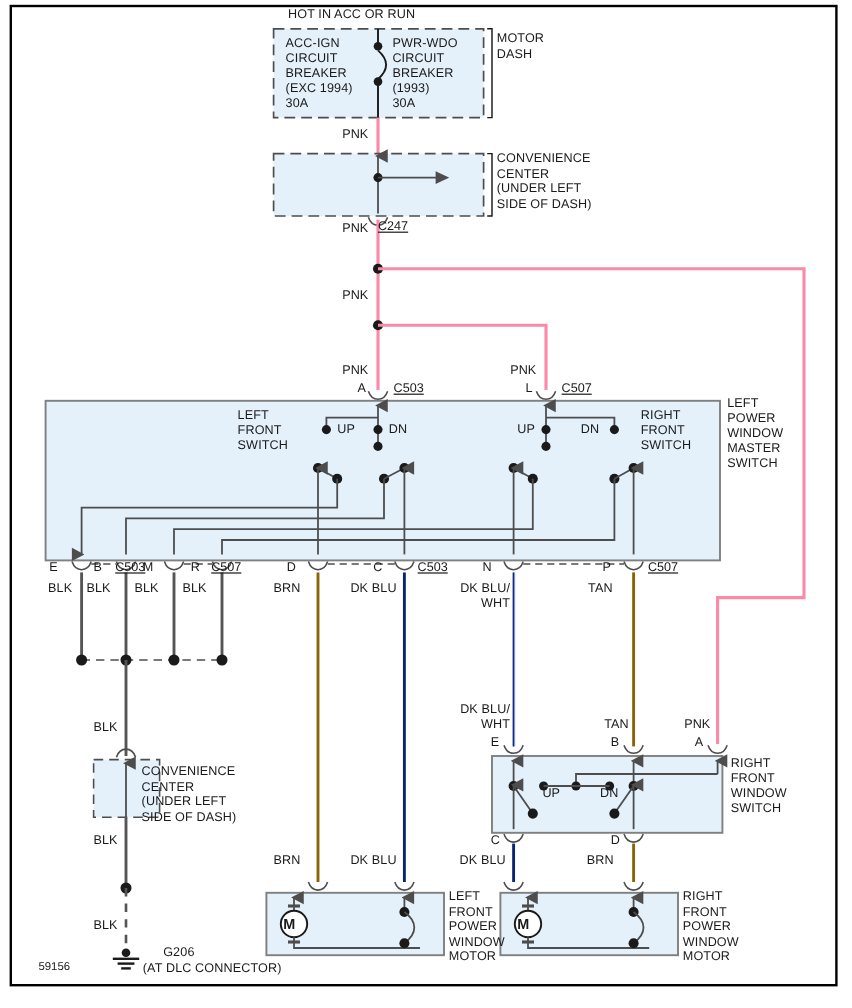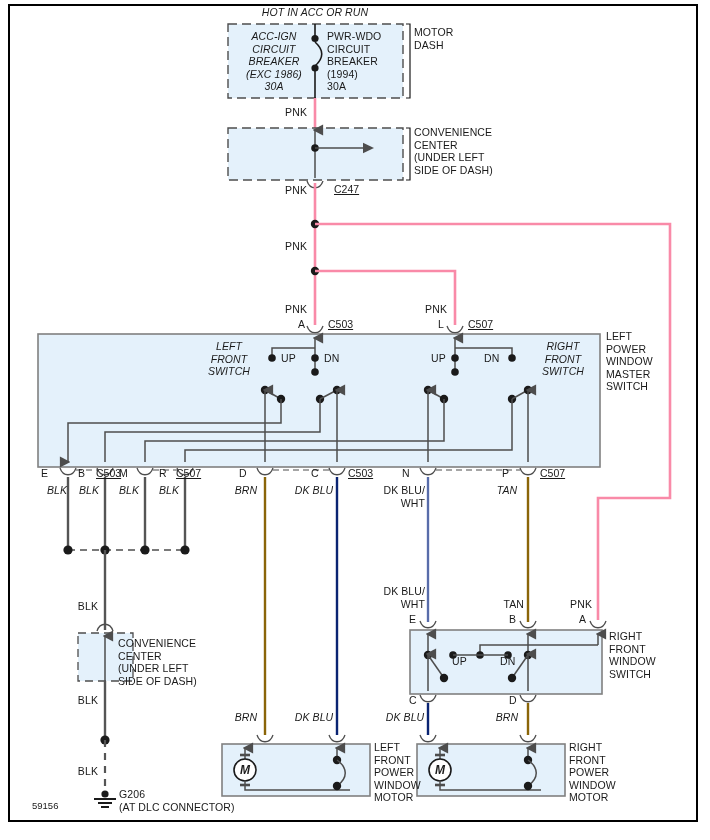--- a/index.html
+++ b/index.html
@@ -2,21 +2,21 @@
 <html><head>
 <meta charset="utf-8">
 <title>Power Window Wiring Diagram</title>
 <style>
   html,body{margin:0;padding:0;background:#ffffff;}
   body{font-family:"Liberation Sans",sans-serif;}
   #page{position:relative;width:710px;height:840px;background:#ffffff;overflow:hidden;}
   #frame{position:absolute;left:8px;top:4px;width:690px;height:818px;border:2px solid #000;box-sizing:border-box;}
   svg{position:absolute;left:0;top:0;width:710px;height:840px;}
   .lbl{position:absolute;font-size:10.5px;color:#1a1a1a;line-height:12.5px;letter-spacing:0.1px;white-space:pre;}
-  .lbl.c{text-align:center;font-style:italic;}
+  .lbl.c{}
   .lbl.r{text-align:right;}
   .conn{position:absolute;font-size:10.5px;color:#1a1a1a;text-decoration:underline;line-height:12px;}
   .pin{position:absolute;font-size:10.5px;color:#1a1a1a;line-height:12px;}
   .fig{position:absolute;font-size:9.5px;color:#1a1a1a;}
 </style>
 </head>
 <body>
 
 <div id="page">
   <div id="frame"></div>
@@ -239,37 +239,37 @@
       <circle cx="528" cy="760" r="4.2" fill="#1a1a1a" stroke="none"></circle>
       <path d="M528 760 C539 768 539 778 528 786"></path>
       <circle cx="528" cy="786" r="4.2" fill="#1a1a1a" stroke="none"></circle>
     </g>
   </svg>
 
   <div class="lbl c" style="left:240px;top:6px;width:150px;">HOT IN ACC OR RUN</div>
   <div class="lbl c" style="left:238px;top:30px;width:72px;">ACC-IGN
 CIRCUIT
 BREAKER
-(EXC 1986)
+(EXC 1994)
 30A</div>
   <div class="lbl" style="left:327px;top:30px;width:80px;">PWR-WDO
 CIRCUIT
 BREAKER
-(1994)
+(1993)
 30A</div>
   <div class="lbl" style="left:414px;top:26px;">MOTOR</div>
   <div class="lbl" style="left:414px;top:39px;">DASH</div>
 
   <div class="lbl r" style="left:265px;top:106px;width:42px;">PNK</div>
   <div class="lbl" style="left:414px;top:126px;width:110px;">CONVENIENCE
 CENTER
 (UNDER LEFT
 SIDE OF DASH)</div>
   <div class="lbl r" style="left:265px;top:184px;width:42px;">PNK</div>
-  <div class="conn" style="left:334px;top:183px;">C247</div>
+  <div class="conn" style="left:315px;top:183px;">C247</div>
   <div class="lbl r" style="left:265px;top:240px;width:42px;">PNK</div>
   <div class="lbl r" style="left:265px;top:303px;width:42px;">PNK</div>
   <div class="lbl r" style="left:405px;top:303px;width:42px;">PNK</div>
 
   <div class="pin" style="left:298px;top:318px;">A</div>
   <div class="conn" style="left:328px;top:318px;">C503</div>
   <div class="pin" style="left:438px;top:318px;">L</div>
   <div class="conn" style="left:468px;top:318px;">C507</div>
 
   <div class="lbl c" style="left:198px;top:340px;width:62px;">LEFT
@@ -316,21 +316,21 @@
   <div class="lbl r" style="left:484px;top:598px;width:40px;">TAN</div>
   <div class="lbl r" style="left:552px;top:598px;width:40px;">PNK</div>
 
   <div class="lbl r" style="left:60px;top:600px;width:38px;">BLK</div>
   <div class="lbl" style="left:118px;top:637px;width:98px;">CONVENIENCE
 CENTER
 (UNDER LEFT
 SIDE OF DASH)</div>
   <div class="lbl r" style="left:60px;top:694px;width:38px;">BLK</div>
   <div class="lbl r" style="left:60px;top:765px;width:38px;">BLK</div>
-  <div class="lbl" style="left:119px;top:788px;text-align:center;">G206</div>
+  <div class="lbl" style="left:136px;top:788px;text-align:center;">G206</div>
   <div class="lbl" style="left:119px;top:801px;">(AT DLC CONNECTOR)</div>
 
   <div class="pin" style="left:409px;top:613px;">E</div>
   <div class="pin" style="left:509px;top:613px;">B</div>
   <div class="pin" style="left:579px;top:613px;">A</div>
   <div class="lbl" style="left:452px;top:655px;">UP</div>
   <div class="lbl" style="left:500px;top:655px;">DN</div>
   <div class="lbl" style="left:609px;top:630px;width:72px;">RIGHT
 FRONT
 WINDOW

